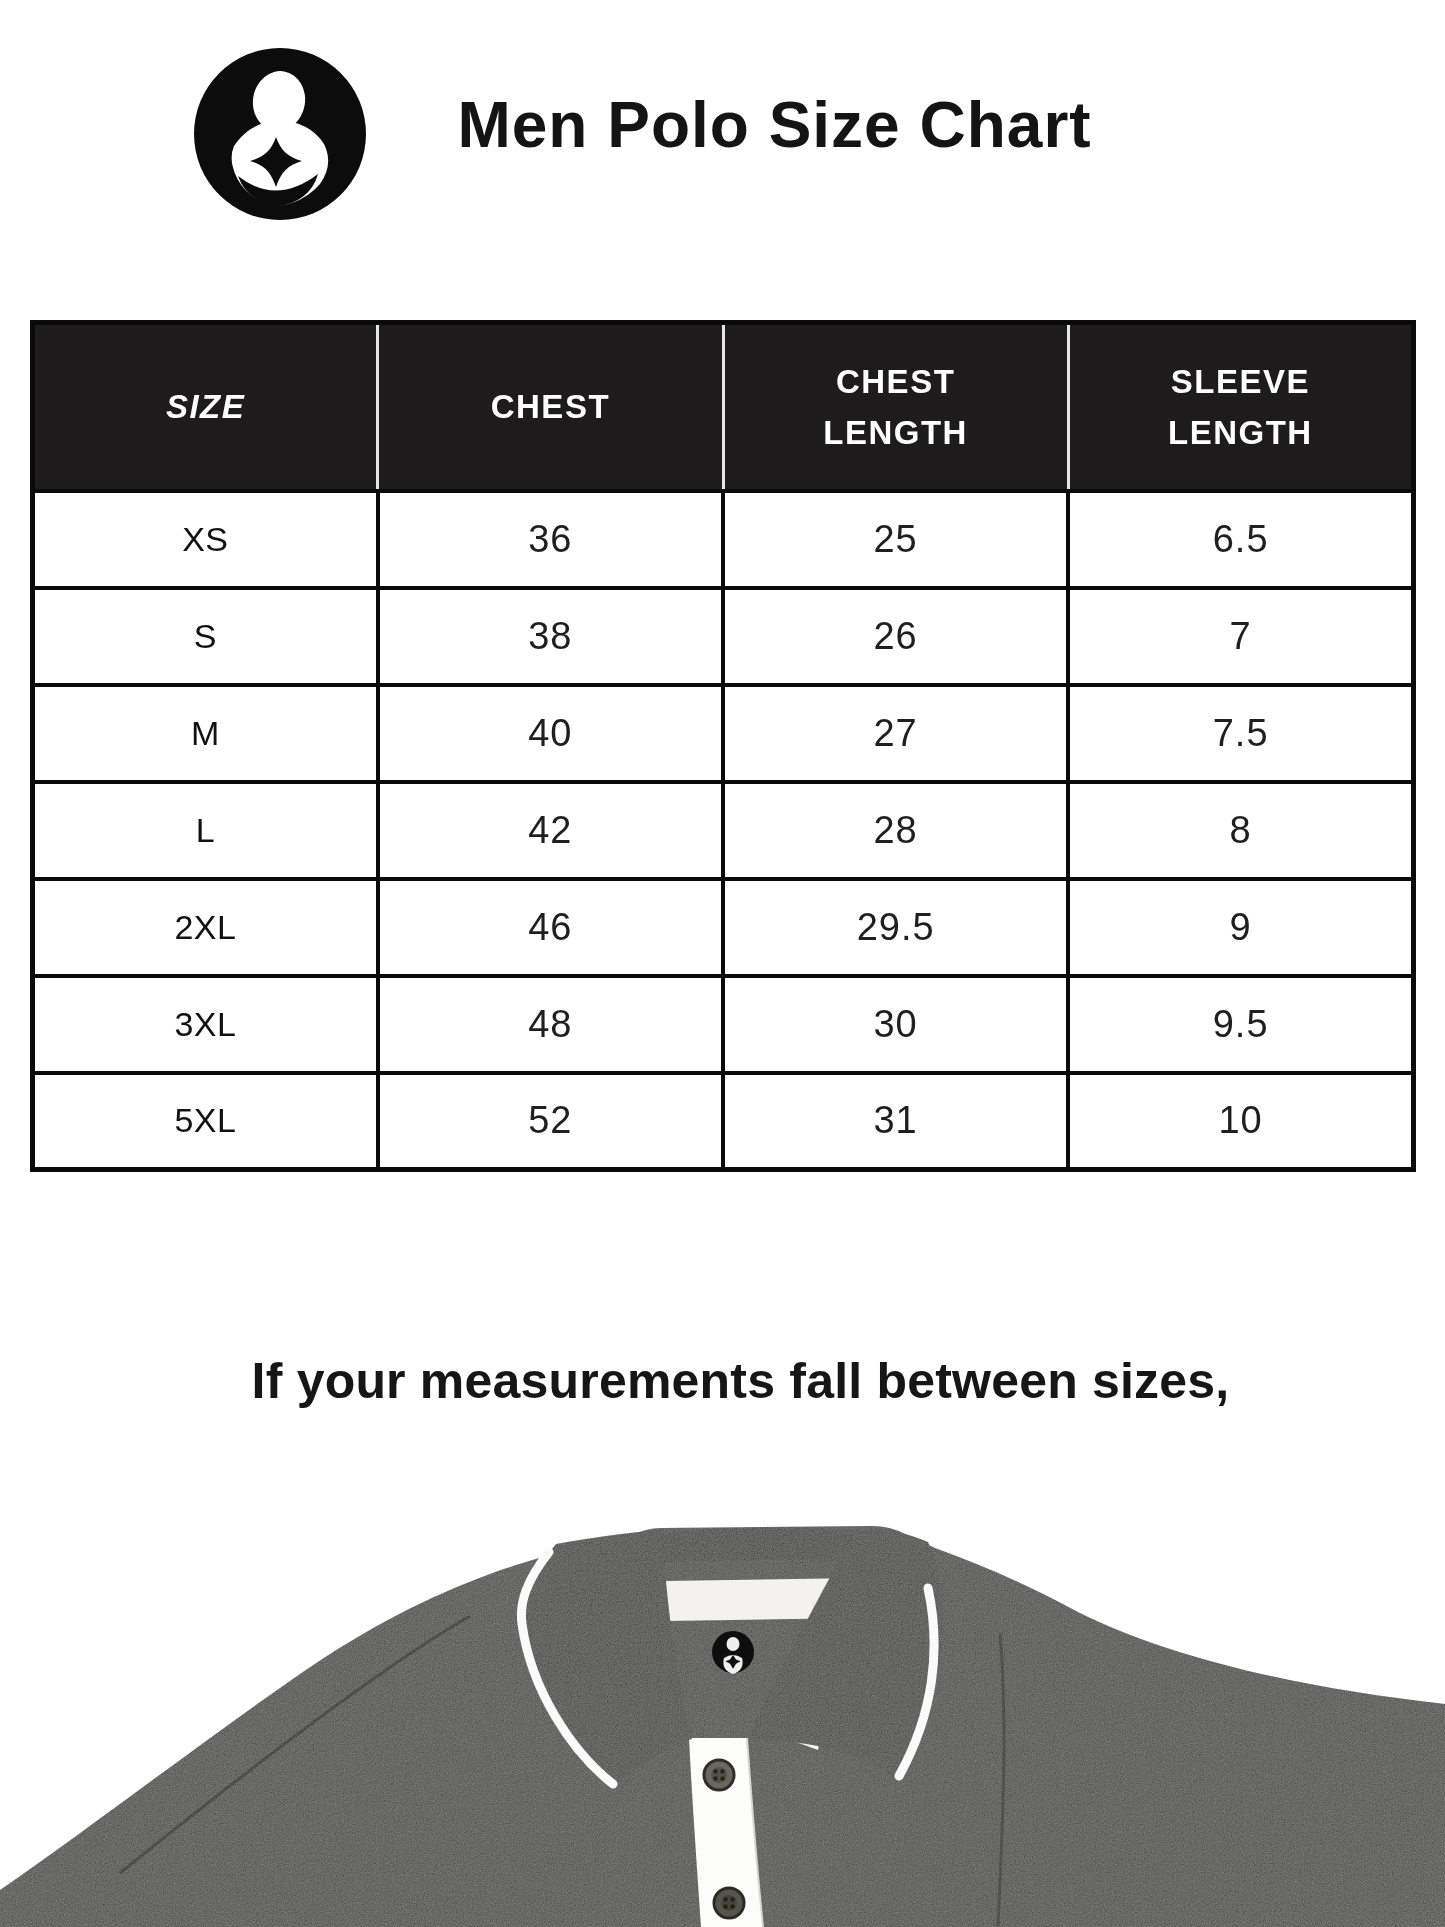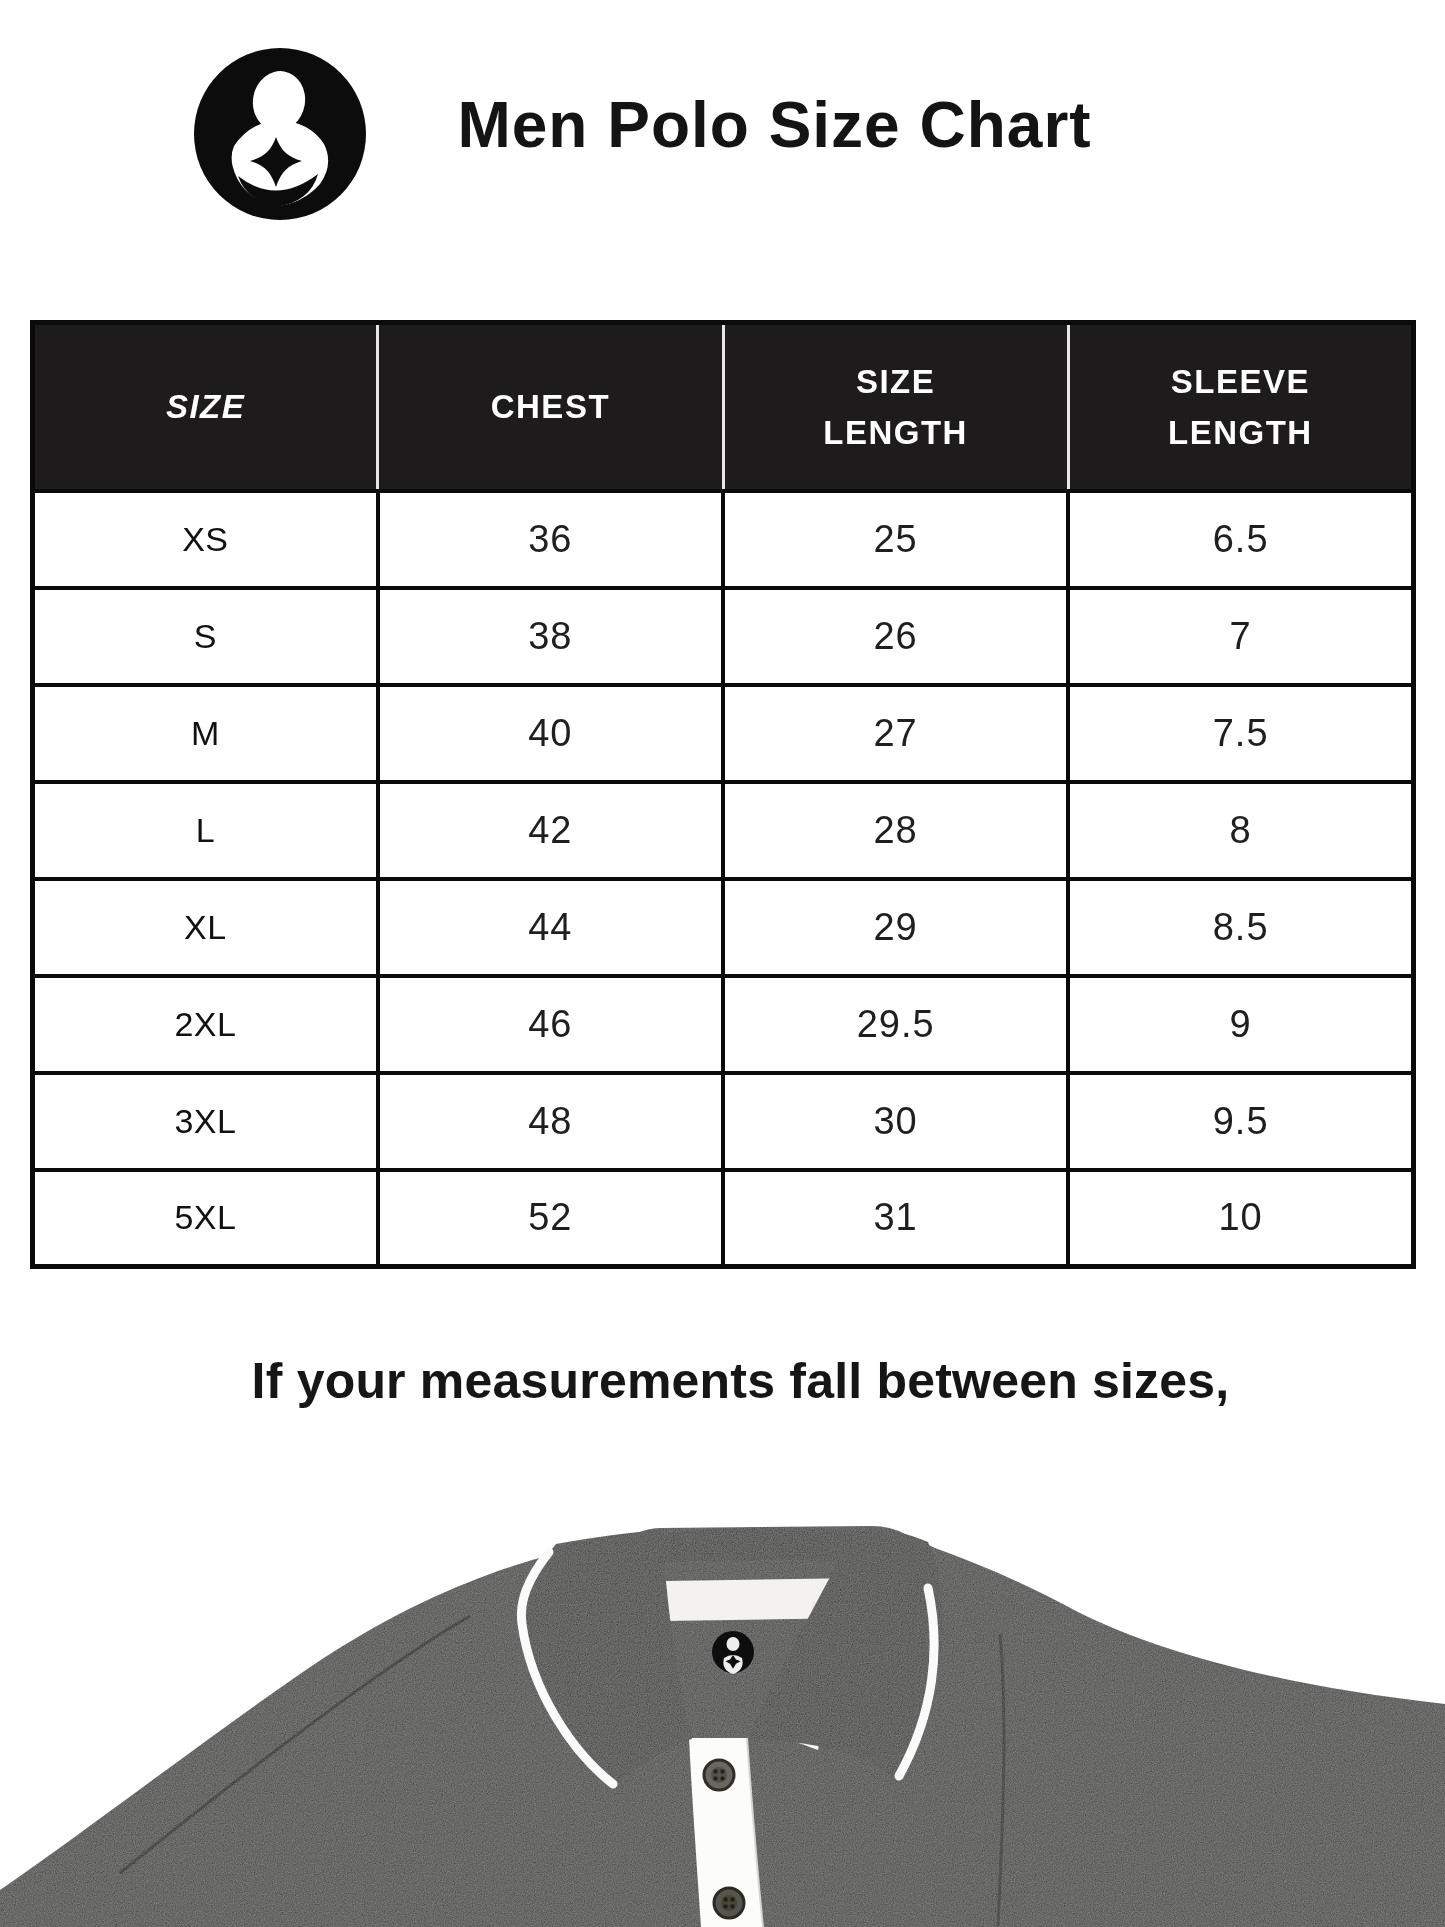--- a/index.html
+++ b/index.html
@@ -60,21 +60,21 @@
   <colgroup>
       <col>
       <col>
       <col>
       <col>
     </colgroup>
   <thead>
     <tr>
       <th>SIZE</th>
       <th>CHEST</th>
-      <th>SIZE LENGTH</th>
+      <th>CHEST LENGTH</th>
       <th>SLEEVE LENGTH</th>
     </tr>
   </thead>
   <tbody>
     <tr>
       <td class="size-col">XS</td>
       <td>36</td>
       <td>25</td>
       <td>6.5</td>
     </tr>
@@ -88,26 +88,20 @@
       <td class="size-col">M</td>
       <td>40</td>
       <td>27</td>
       <td>7.5</td>
     </tr>
     <tr>
       <td class="size-col">L</td>
       <td>42</td>
       <td>28</td>
       <td>8</td>
-    </tr>
-    <tr>
-      <td class="size-col">XL</td>
-      <td>44</td>
-      <td>29</td>
-      <td>8.5</td>
     </tr>
     <tr>
       <td class="size-col">2XL</td>
       <td>46</td>
       <td>29.5</td>
       <td>9</td>
     </tr>
     <tr>
       <td class="size-col">3XL</td>
       <td>48</td>

